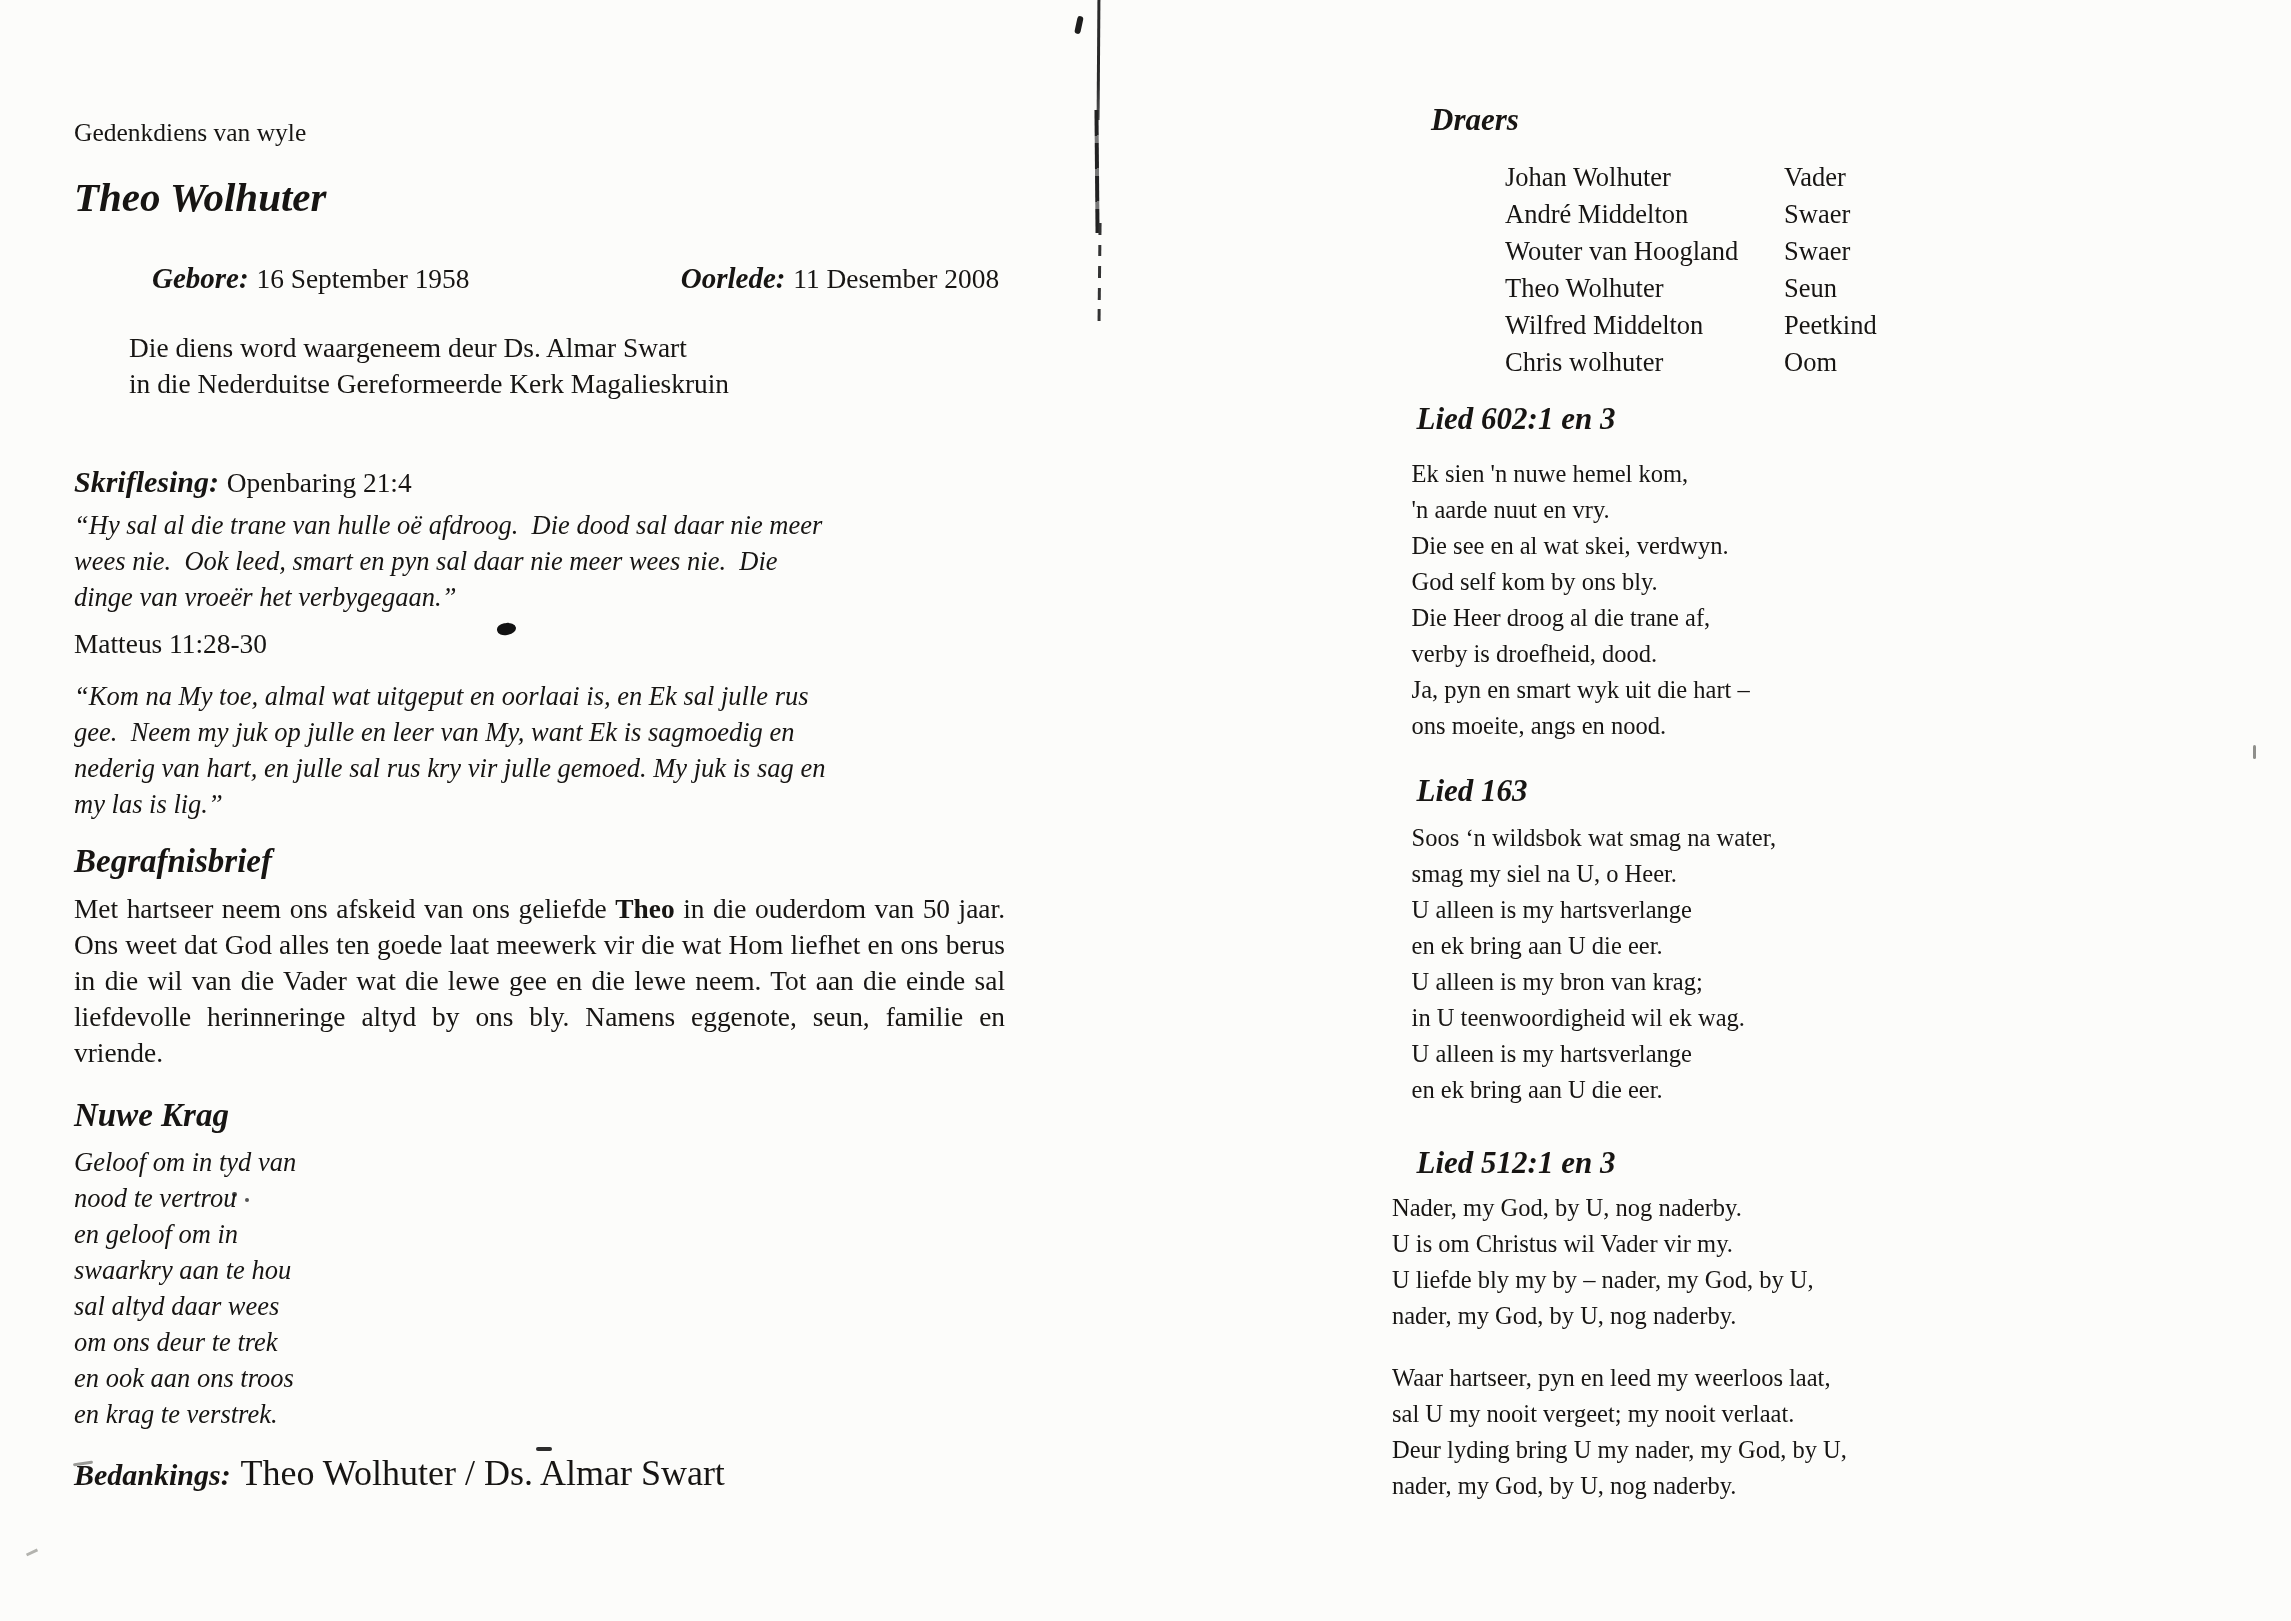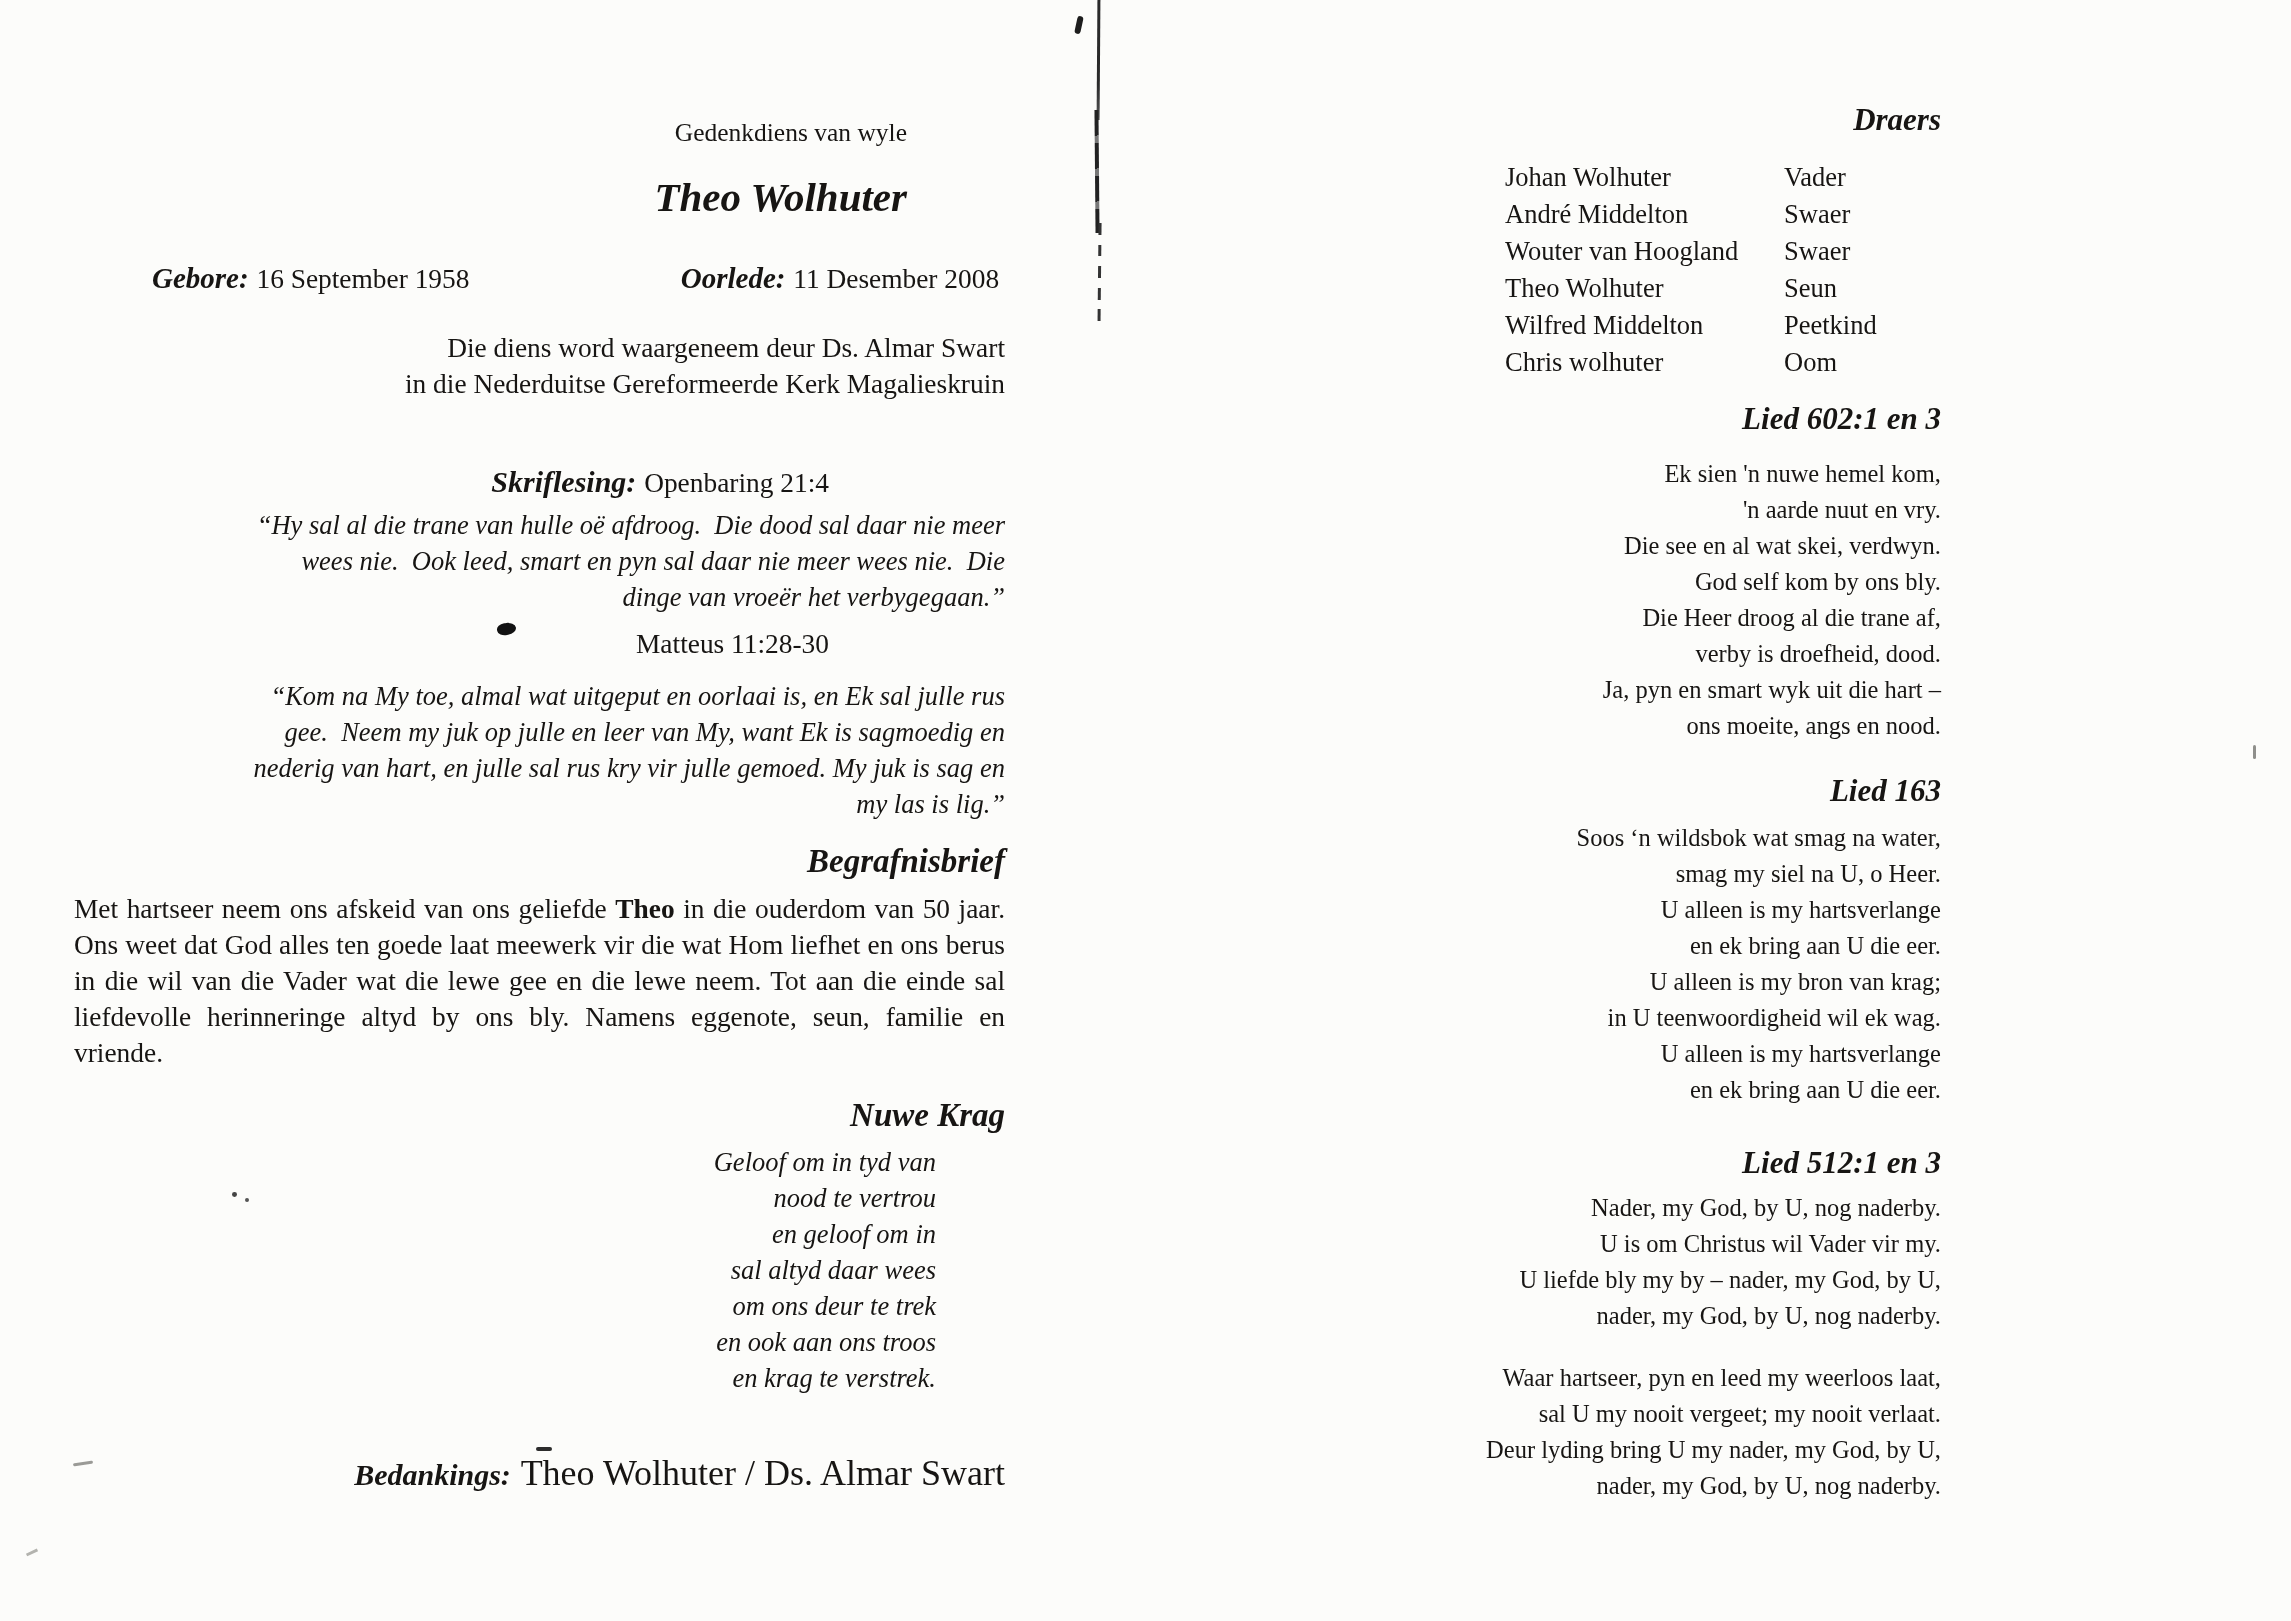--- a/index.html
+++ b/index.html
@@ -10,21 +10,21 @@
     overflow:hidden;
     color:#171513;
     font-family:"Liberation Serif","DejaVu Serif",serif;
     font-size:26.5px;
     line-height:36px;
   }
   .page { position:absolute; top:0; }
   .page-left  { left:74px;   width:931px;  height:1621px; }
   .page-right { left:1392px; width:549px;  height:1621px; }
   .blk { position:absolute; left:0; right:0; }
-  .center { text-align:right; }
+  .center { text-align:left; }
   .justify { text-align:justify; }
   .italic { font-style:italic; }
   .script { font-style:italic; font-weight:bold; }
   .quote-line, .poem-line, .hymn-line { white-space:pre-wrap; }
 
   .eyebrow { font-size:25.5px; }
   .title   { font-size:41px; line-height:49px; font-weight:bold; font-style:italic; margin:0; }
   .pull-left  { margin-right:98px; }  
   .pull-left2 { margin-right:176px; }
   .pull-left3 { margin-right:69px;  }
@@ -124,20 +124,21 @@
     <p class="blk justify obit" style="top:891px">
       <span>Met hartseer neem ons afskeid van ons geliefde </span><b>Theo</b><span> in die ouderdom van 50  jaar.  Ons weet dat God alles ten goede laat meewerk vir die wat Hom liefhet en ons berus in die wil van die Vader wat die lewe gee en die lewe neem.  Tot aan die einde sal liefdevolle herinneringe altyd by ons bly.  Namens eggenote, seun, familie en vriende.</span>
     </p>
 
     <h2 class="blk center h2 pull-left2" style="top:1094px">Nuwe Krag</h2>
 
     <div class="blk center italic pull-left3" style="top:1144px">
       <div class="poem-line">Geloof om in tyd van</div>
       <div class="poem-line">nood te vertrou</div>
       <div class="poem-line">en geloof om in</div>
+      <div class="poem-line">swaarkry aan te hou</div>
       <div class="poem-line">sal altyd daar wees</div>
       <div class="poem-line">om ons deur te trek</div>
       <div class="poem-line">en ook aan ons troos</div>
       <div class="poem-line">en krag te verstrek.</div>
     </div>
 
     <div class="blk center" style="top:1455px">
       <span class="script thanks-label">Bedankings:</span><span class="thanks-value">Theo Wolhuter / Ds. Almar Swart</span>
     </div>
 

